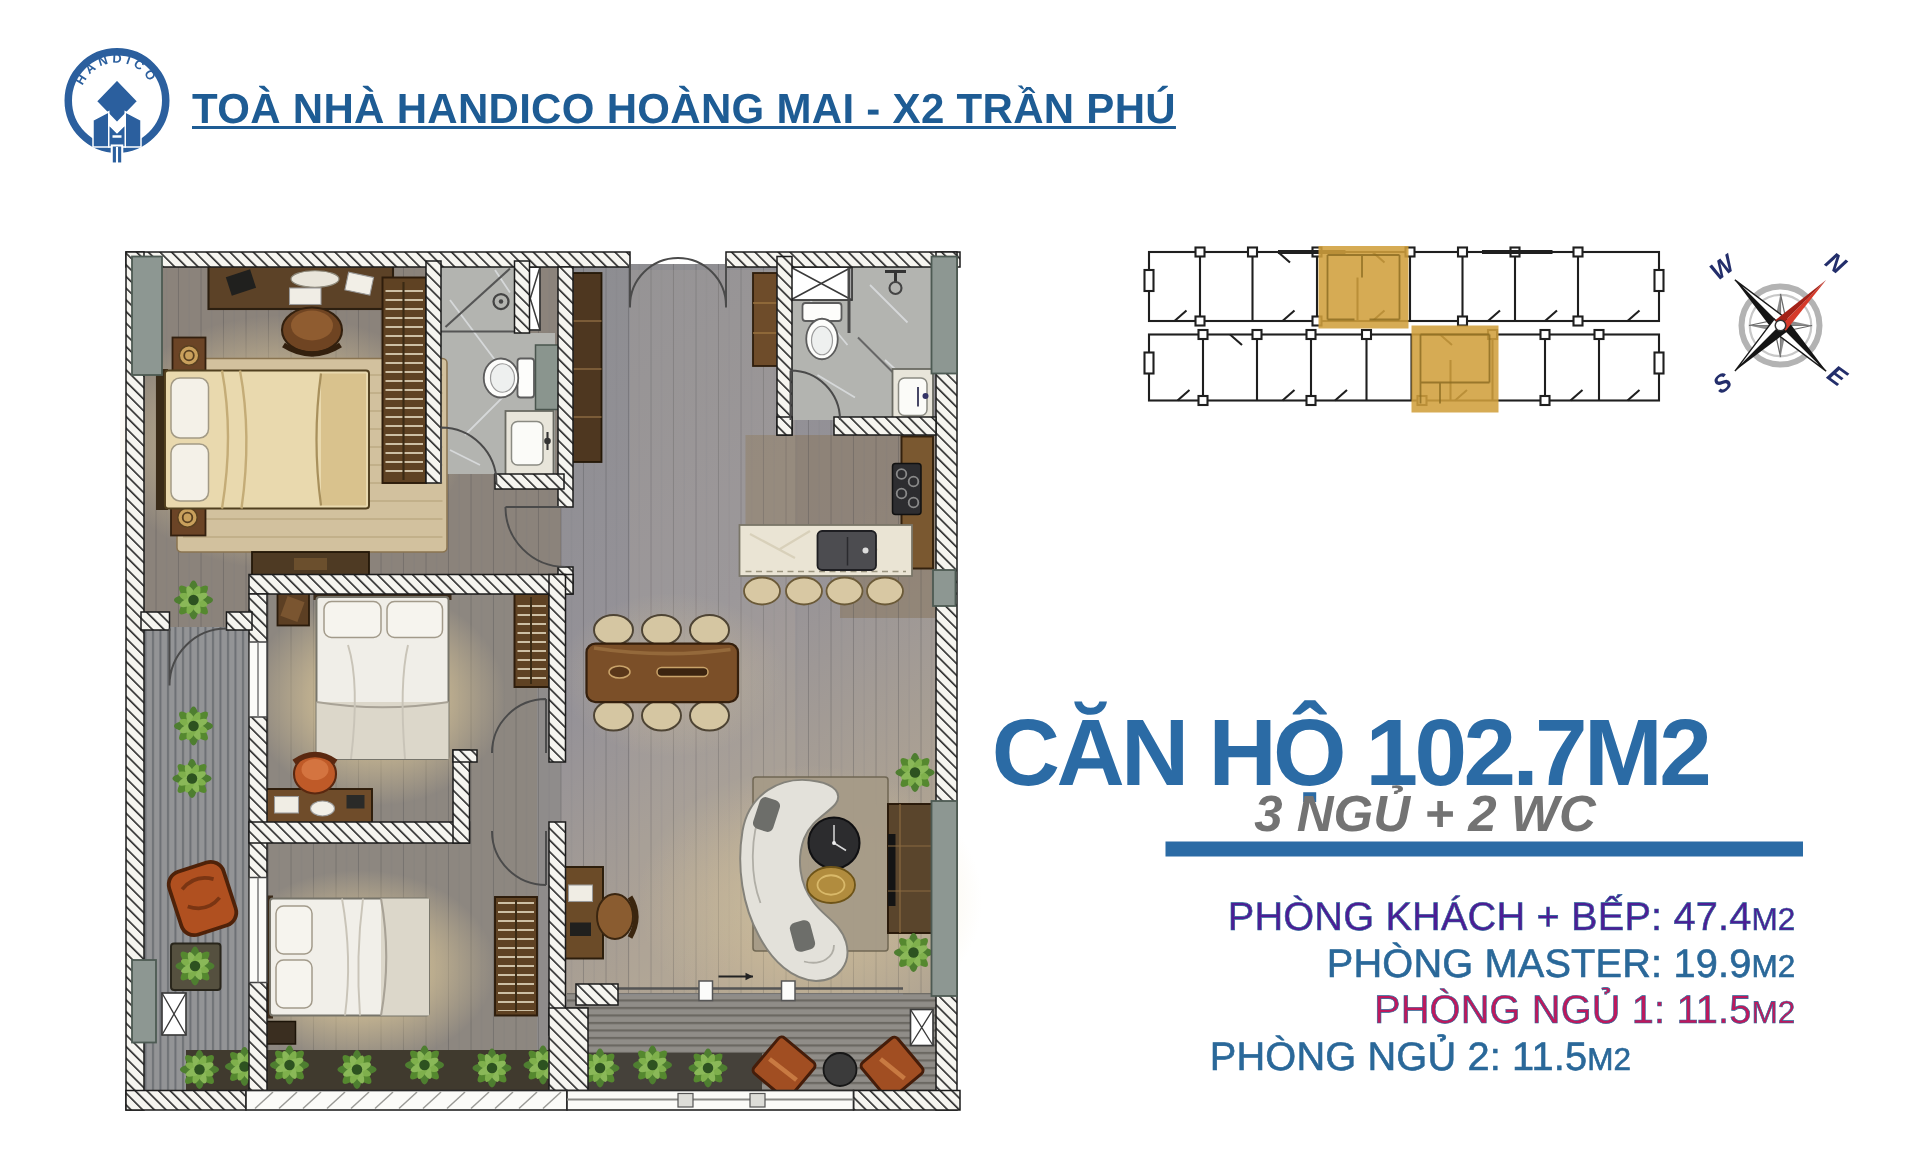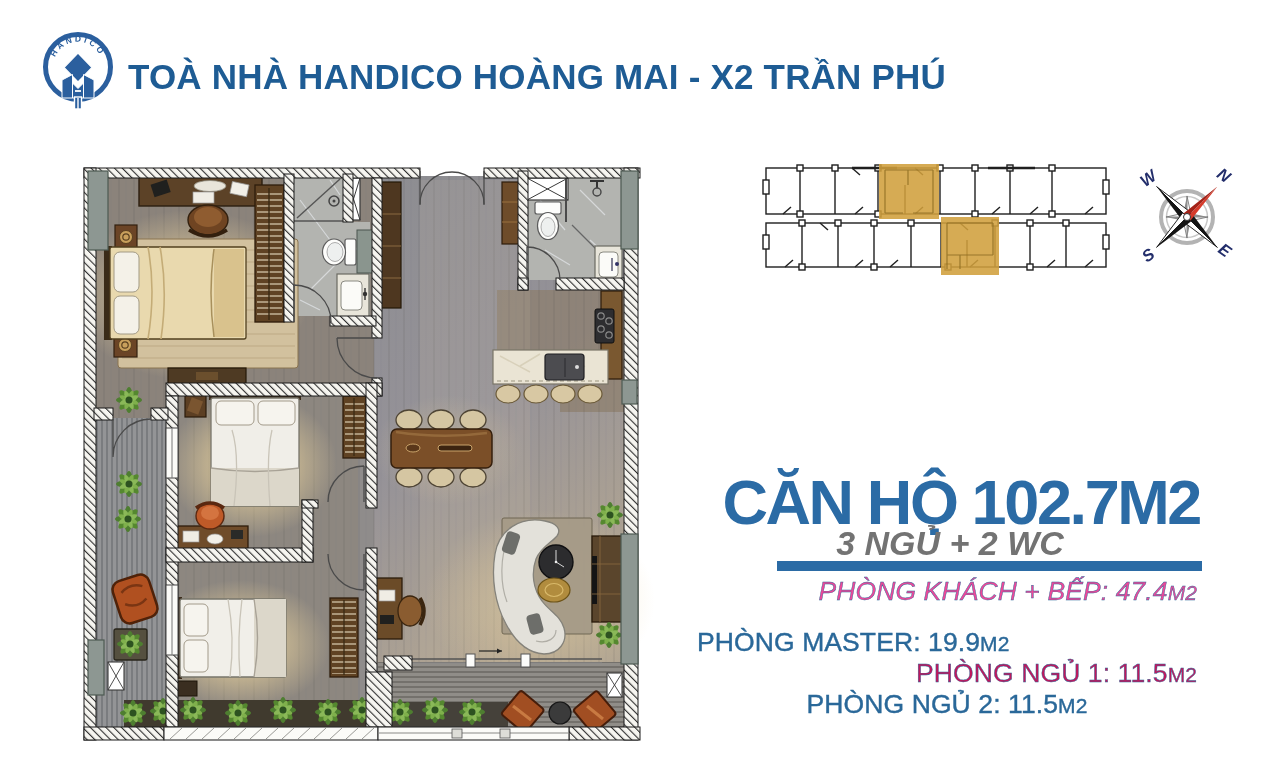--- a/index.html
+++ b/index.html
@@ -17,31 +17,31 @@
   <text font-size="8.5" font-weight="bold" fill="#2b5f9e" letter-spacing="2.6"><textPath href="#lga" startOffset="19">HANDICO</textPath></text>
   <polygon points="37,23 51,37.5 37,52 23,37.5" fill="#2b5f9e" stroke="#ffffff" stroke-width="1.2"></polygon>
   <polygon points="21,50 31.5,44.5 31.5,68 21,68" fill="#2b5f9e" stroke="#ffffff" stroke-width="1"></polygon>
   <polygon points="53,50 42.5,44.5 42.5,68 53,68" fill="#2b5f9e" stroke="#ffffff" stroke-width="1"></polygon>
   <path d="M 31.5,53 L 37,58.5 L 42.5,53 L 42.5,68 L 31.5,68 Z" fill="#2b5f9e" stroke="#ffffff" stroke-width="1"></path>
   <path d="M 34,61 L 40,61" stroke="#ffffff" stroke-width="1.8"></path>
   <rect x="33.5" y="67" width="7" height="12" fill="#2b5f9e" stroke="#ffffff" stroke-width="1.4"></rect>
   <line x1="37" y1="68" x2="37" y2="79" stroke="#ffffff" stroke-width="1.4"></line>
 </svg>
 
-<div class="abs" style="left:128px;top:57px;width:700px;font-size:35px;font-weight:bold;color:#1e5c94;letter-spacing:0.2px;white-space:nowrap;">TOÀ NHÀ HANDICO HOÀNG MAI - X2 TRẦN PHÚ</div>
-
-<div class="abs" style="left:600px;top:466px;width:600px;text-align:right;font-size:63px;font-weight:bold;color:#2b6ba5;letter-spacing:-2.4px;white-space:nowrap;">CĂN HỘ 102.7M2</div>
+<div class="abs" style="left:128px;top:57px;width:700px;font-size:28px;font-weight:bold;color:#1e5c94;letter-spacing:0.2px;white-space:nowrap;text-decoration:underline;">TOÀ NHÀ HANDICO HOÀNG MAI - X2 TRẦN PHÚ</div>
+
+<div class="abs" style="left:600px;top:466px;width:600px;text-align:center;font-size:63px;font-weight:bold;color:#2b6ba5;letter-spacing:-2.4px;white-space:nowrap;">CĂN HỘ 102.7M2</div>
 
 <div class="abs" style="left:700px;top:524px;width:500px;text-align:center;font-size:34px;font-weight:bold;font-style:italic;color:#737373;">3 NGỦ + 2 WC</div>
 
 <div class="abs" style="left:777px;top:561px;width:425px;height:10px;background:#2b6ba5;"></div>
 
-<div class="abs" style="left:697px;top:576px;width:500px;text-align:right;font-size:26.5px;color:#ec4899;-webkit-text-stroke:0.4px #2a6899;letter-spacing:0.1px;font-style:italic;">PHÒNG KHÁCH + BẾP: 47.4<span style="font-size:21px;">M2</span></div>
-
-<div class="abs" style="left:697px;top:627px;width:500px;text-align:left;font-size:26.5px;color:#2a6899;-webkit-text-stroke:0.4px #2a6899;letter-spacing:0.1px;">PHÒNG MASTER: 19.9<span style="font-size:21px;">M2</span></div>
+<div class="abs" style="left:697px;top:596px;width:500px;text-align:right;font-size:26.5px;color:#4c1d95;-webkit-text-stroke:0.4px #2a6899;letter-spacing:0.1px;">PHÒNG KHÁCH + BẾP: 47.4<span style="font-size:21px;">M2</span></div>
+
+<div class="abs" style="left:697px;top:627px;width:500px;text-align:right;font-size:26.5px;color:#2a6899;-webkit-text-stroke:0.4px #2a6899;letter-spacing:0.1px;">PHÒNG MASTER: 19.9<span style="font-size:21px;">M2</span></div>
 
 <div class="abs" style="left:697px;top:658px;width:500px;text-align:right;font-size:26.5px;color:#be185d;-webkit-text-stroke:0.4px #2a6899;letter-spacing:0.1px;">PHÒNG NGỦ 1: 11.5<span style="font-size:21px;">M2</span></div>
 
 <div class="abs" style="left:697px;top:689px;width:500px;text-align:center;font-size:26.5px;color:#2a6899;-webkit-text-stroke:0.4px #2a6899;letter-spacing:0.1px;">PHÒNG NGỦ 2: 11.5<span style="font-size:21px;">M2</span></div>
 
 <svg class="abs" style="left:755px;top:155px;" width="365" height="135" viewBox="0 0 365 135">
   <g stroke="#1f1f1f" stroke-width="1.4" fill="none">
 
     <g>
       <rect x="11" y="13" width="340" height="46" fill="#ffffff"></rect>

